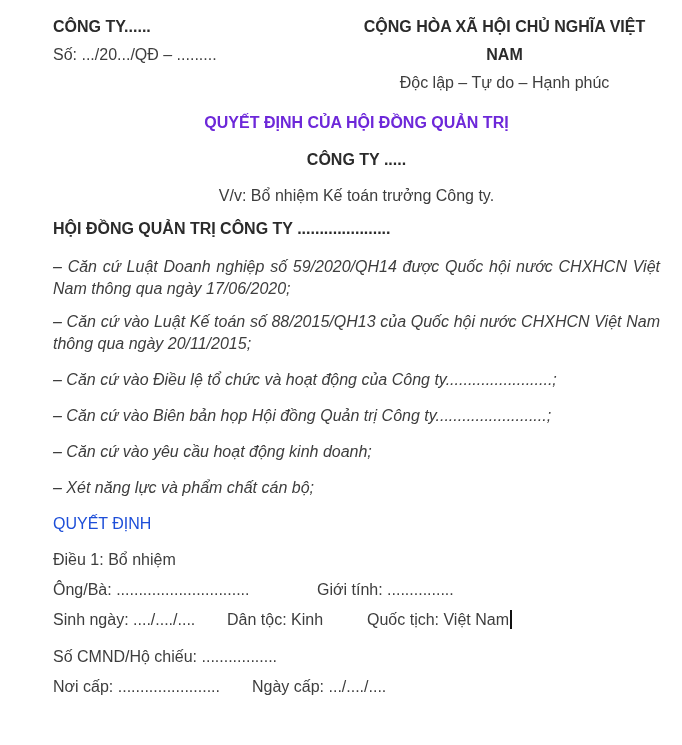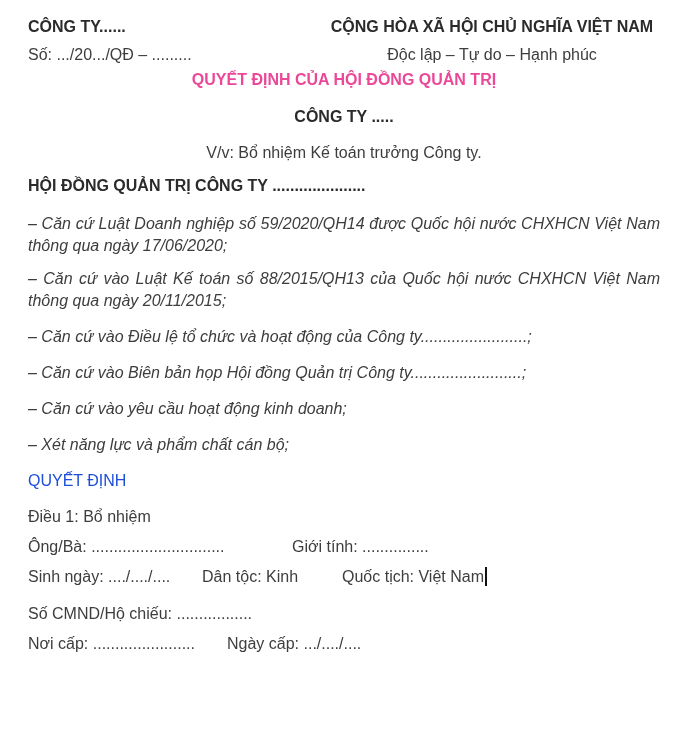--- a/index.html
+++ b/index.html
@@ -3,32 +3,32 @@
 <meta charset="utf-8">
 <style>
   * { box-sizing: border-box; margin: 0; padding: 0; }
   html, body { background: #ffffff; }
   body {
     width: 682px; height: 745px; overflow: hidden;
     font-family: "Liberation Sans", "DejaVu Sans", sans-serif;
     font-size: 16px; line-height: 22px; color: #3d3d3d;
     cursor: text;
   }
-  .doc { padding: 13px 22px 0 28px; width: 682px; }
+  .doc { padding: 13px 22px 0 53px; width: 682px; }
   b, .bold { font-weight: bold; color: #2b2b2b; }
 
   
   .hdr { display: flex; }
   .hdr-left { width: 280px; flex: none; }
   .hdr-right { flex: 1; text-align: center; padding-left: 16px; }
   .hdr p { line-height: 28px; }
 
   .date-line { margin-top: 26px; text-align: right; }
 
-  .title-main    { text-align: center; font-weight: bold; color: #ec4899; }
+  .title-main    { margin-top: 15px; text-align: center; font-weight: bold; color: #6d28d9; }
   .title-company { margin-top: 15px; text-align: center; font-weight: bold; color: #2b2b2b; }
   .subject       { margin-top: 14px; text-align: center; }
 
   .issuer { margin-top: 11px; font-weight: bold; color: #2b2b2b; }
 
   .recital { margin-top: 14px; font-style: italic; text-align: justify; }
   .recital.r1 { margin-top: 16px; }
   .recital.r2 { margin-top: 11px; }
 
   .decision-heading { margin-top: 14px; font-weight: normal; color: #1d4ed8; }

